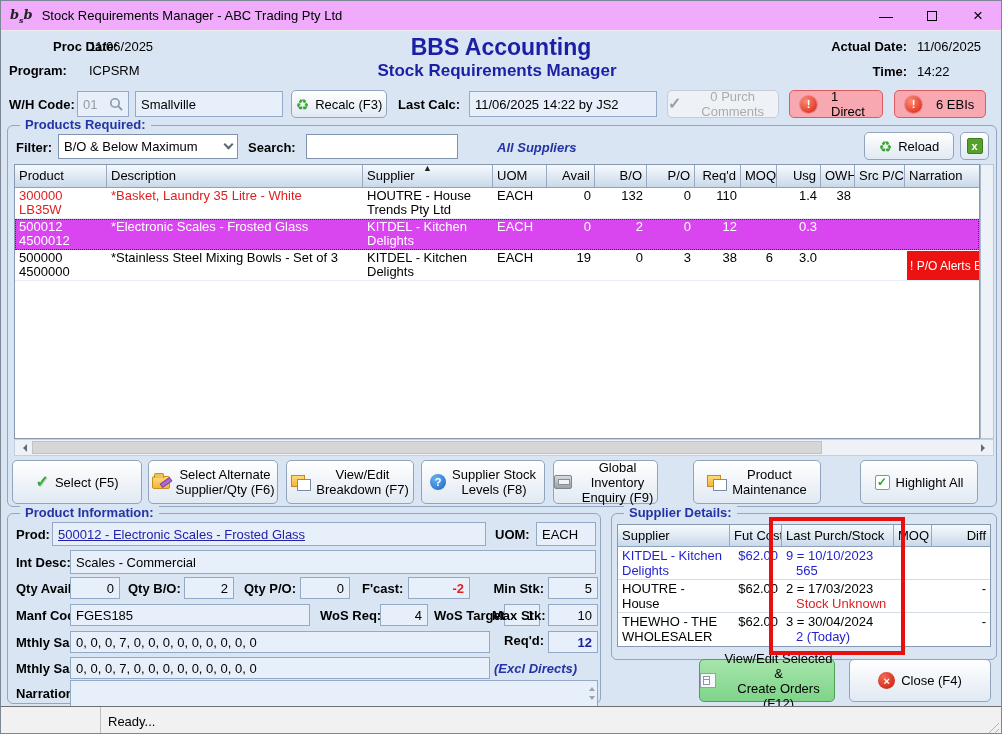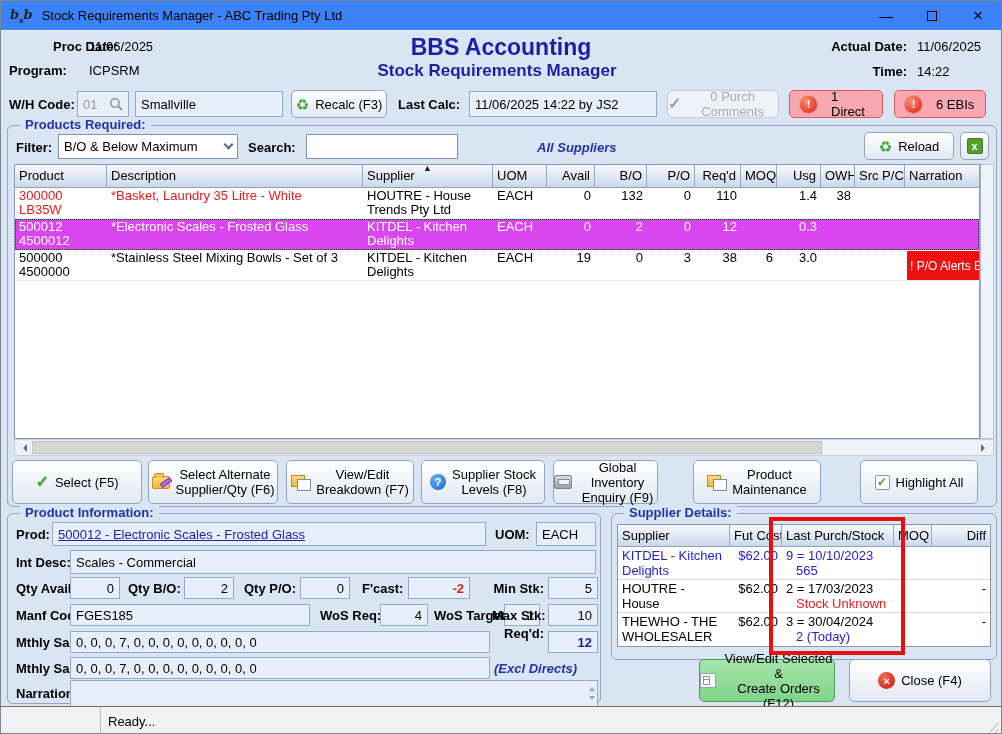--- a/index.html
+++ b/index.html
@@ -6,21 +6,21 @@
   html,body { background:#9aa4af; }
   #window {
     position:relative; width:1002px; height:734px; background:#d9e5f2;
     font-family:"Liberation Sans", sans-serif; border:1px solid #7d8794; overflow:hidden;
   }
   .abs { position:absolute; }
   .lbl { font-weight:bold; font-size:13px; color:#000; white-space:nowrap; }
   .val { font-size:13px; color:#000; white-space:nowrap; }
 
   
-  .titlebar { position:absolute; top:0; left:0; right:0; height:30px; background:#3b82f6;
+  .titlebar { position:absolute; top:0; left:0; right:0; height:30px; background:#f0abfc;
     display:flex; align-items:center; padding-left:9px; border-bottom:1px solid #ececec; }
   .logo { font-family:"DejaVu Serif", serif; font-style:italic; font-weight:bold; font-size:13px;
     color:#222; margin-right:9px; line-height:1; }
   .logo .logo-s { font-size:8px; vertical-align:sub; }
   .title-text { font-size:13px; color:#000; }
   .win-controls { margin-left:auto; display:flex; height:100%; }
   .win-btn { width:46px; display:flex; align-items:center; justify-content:center;
     font-size:14px; color:#000; cursor:default; }
   .max-glyph { width:10px; height:10px; border:1px solid #000; display:inline-block; }
 
@@ -237,21 +237,21 @@
   <div class="group" style="left:6px; top:124px; width:990px; height:382px;">
     <span class="group-label">Products Required:</span>
 
     <span class="abs lbl" style="left:8px; top:14px;">Filter:</span>
     <div class="abs field white" style="left:50px; top:8px; width:180px; height:25px; justify-content:space-between; border-color:#7f93ad;">
       <span>B/O &amp; Below Maximum</span>
       <span class="chev"></span>
     </div>
     <span class="abs lbl" style="left:240px; top:14px;">Search:</span>
     <input class="abs field white" style="left: 298px; top: 8px; width: 152px; height: 25px; border: 1px solid rgb(127, 147, 173);" value="">
-    <span class="abs" style="left:489px; top:14px; color:#2433a6; font-weight:bold; font-style:italic; font-size:13px;margin-left:40px;">All Suppliers</span>
+    <span class="abs" style="left:489px; top:14px; color:#2433a6; font-weight:bold; font-style:italic; font-size:13px;">All Suppliers</span>
     <div class="abs btn" style="left:856px; top:6px; width:90px; height:28px;">
       <span class="ic-recycle">♻</span>
       <span class="btn-label">Reload</span>
     </div>
     <div class="abs btn" style="left:952px; top:6px; width:29px; height:28px;">
       <span class="ic-excel">x</span>
     </div>
 
     <div class="ptable">
       <div class="prow head">
@@ -426,21 +426,21 @@
 
     <span class="ilabel" style="left:484px; top:94px;">Max Stk:</span>
     <div class="field ifield num-field" style="left:540px; top:90px; width:50px;">
         <span>10</span>
       </div>
 
     <span class="ilabel" style="left:8px; top:121px;">Mthly Sales:</span>
     <div class="field ifield" style="left:62px; top:117px; width:420px;">
         <span>0, 0, 0, 7, 0, 0, 0, 0, 0, 0, 0, 0, 0</span>
       </div>
-    <span class="ilabel rlabel" style="left:476px; top:112px; width:60px;">Req'd:</span>
+    <span class="ilabel rlabel" style="left:476px; top:119px; width:60px;">Req'd:</span>
     <div class="field ifield num-field" style="left:540px; top:117px; width:50px;">
         <span class="navy-val">12</span>
       </div>
 
     <span class="ilabel" style="left:8px; top:147px;">Mthly Sales:</span>
     <div class="field ifield" style="left:62px; top:143px; width:420px;">
         <span>0, 0, 0, 7, 0, 0, 0, 0, 0, 0, 0, 0, 0</span>
       </div>
     <span class="excl" style="left:486px; top:147px;">(Excl Directs)</span>
 

